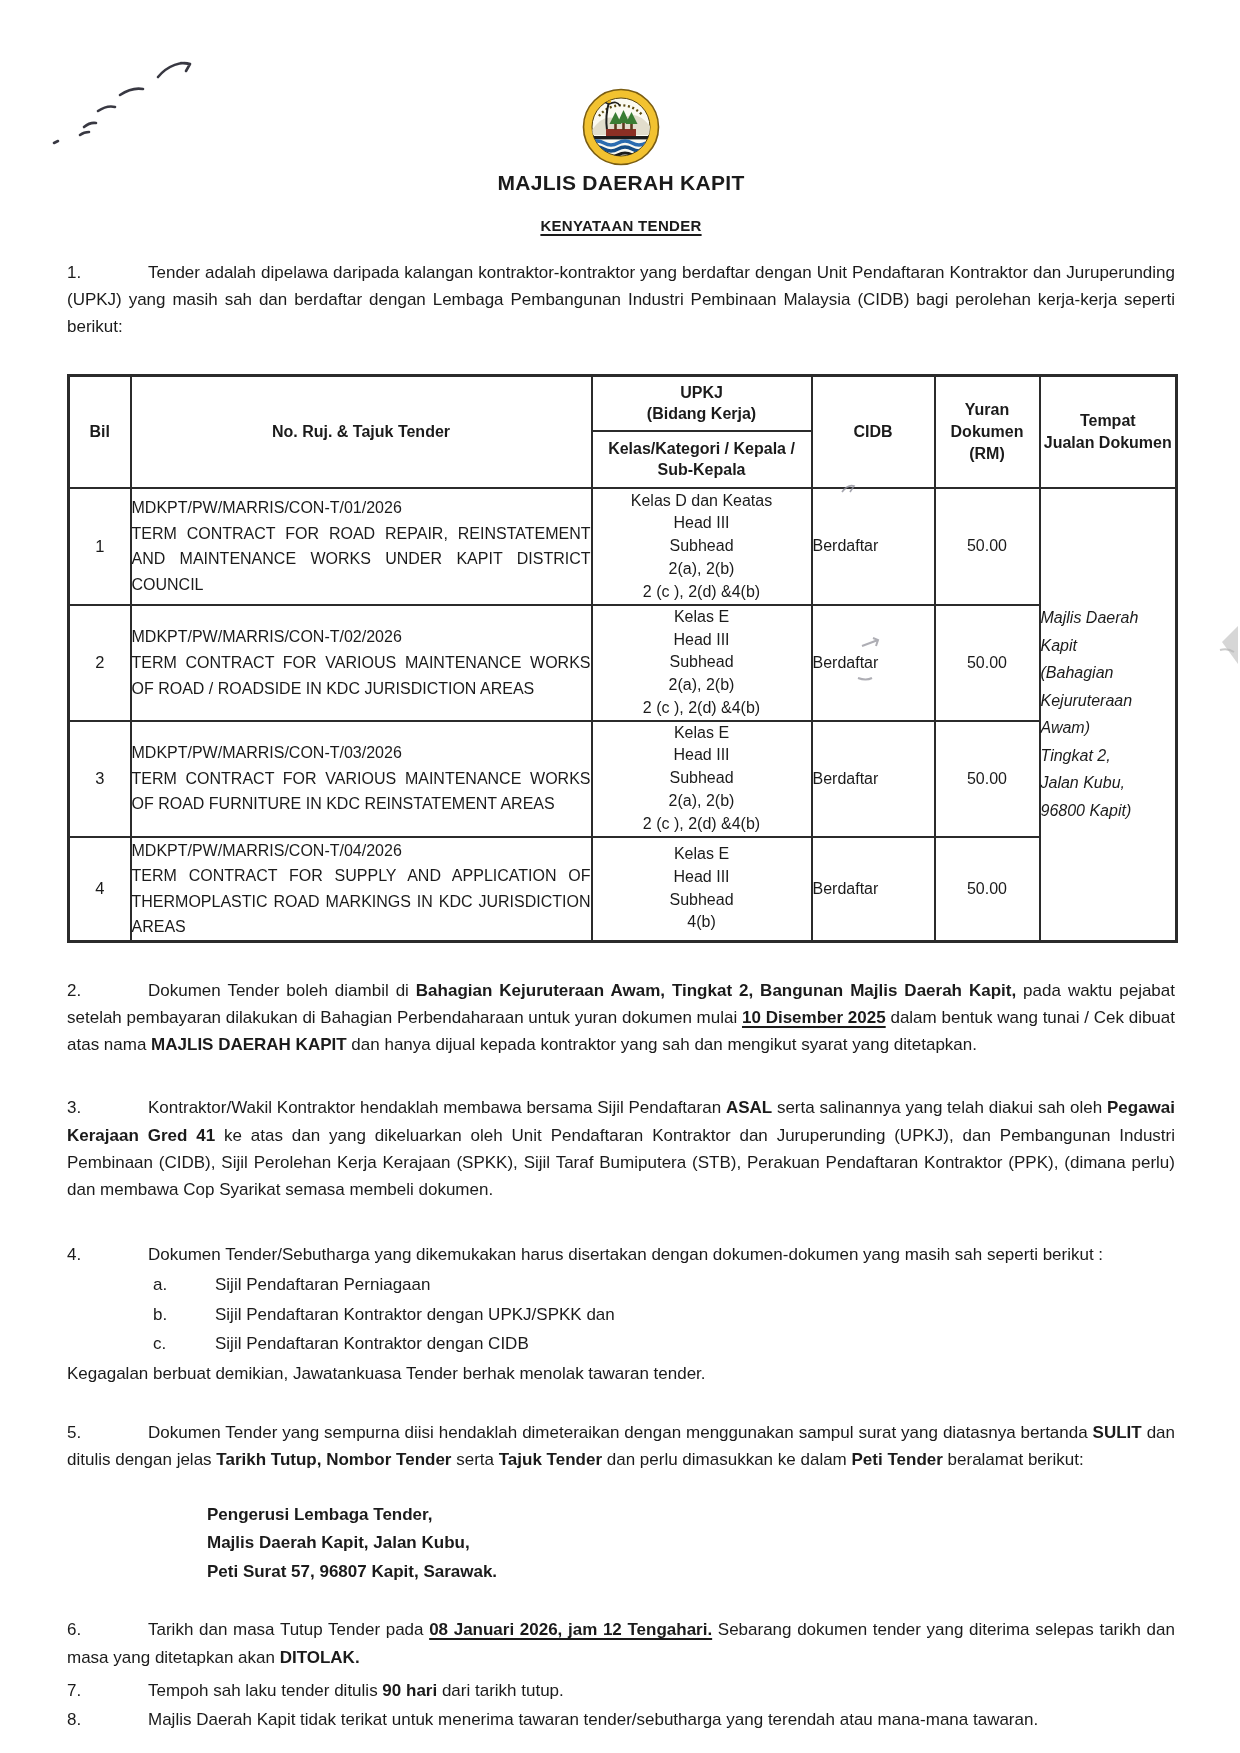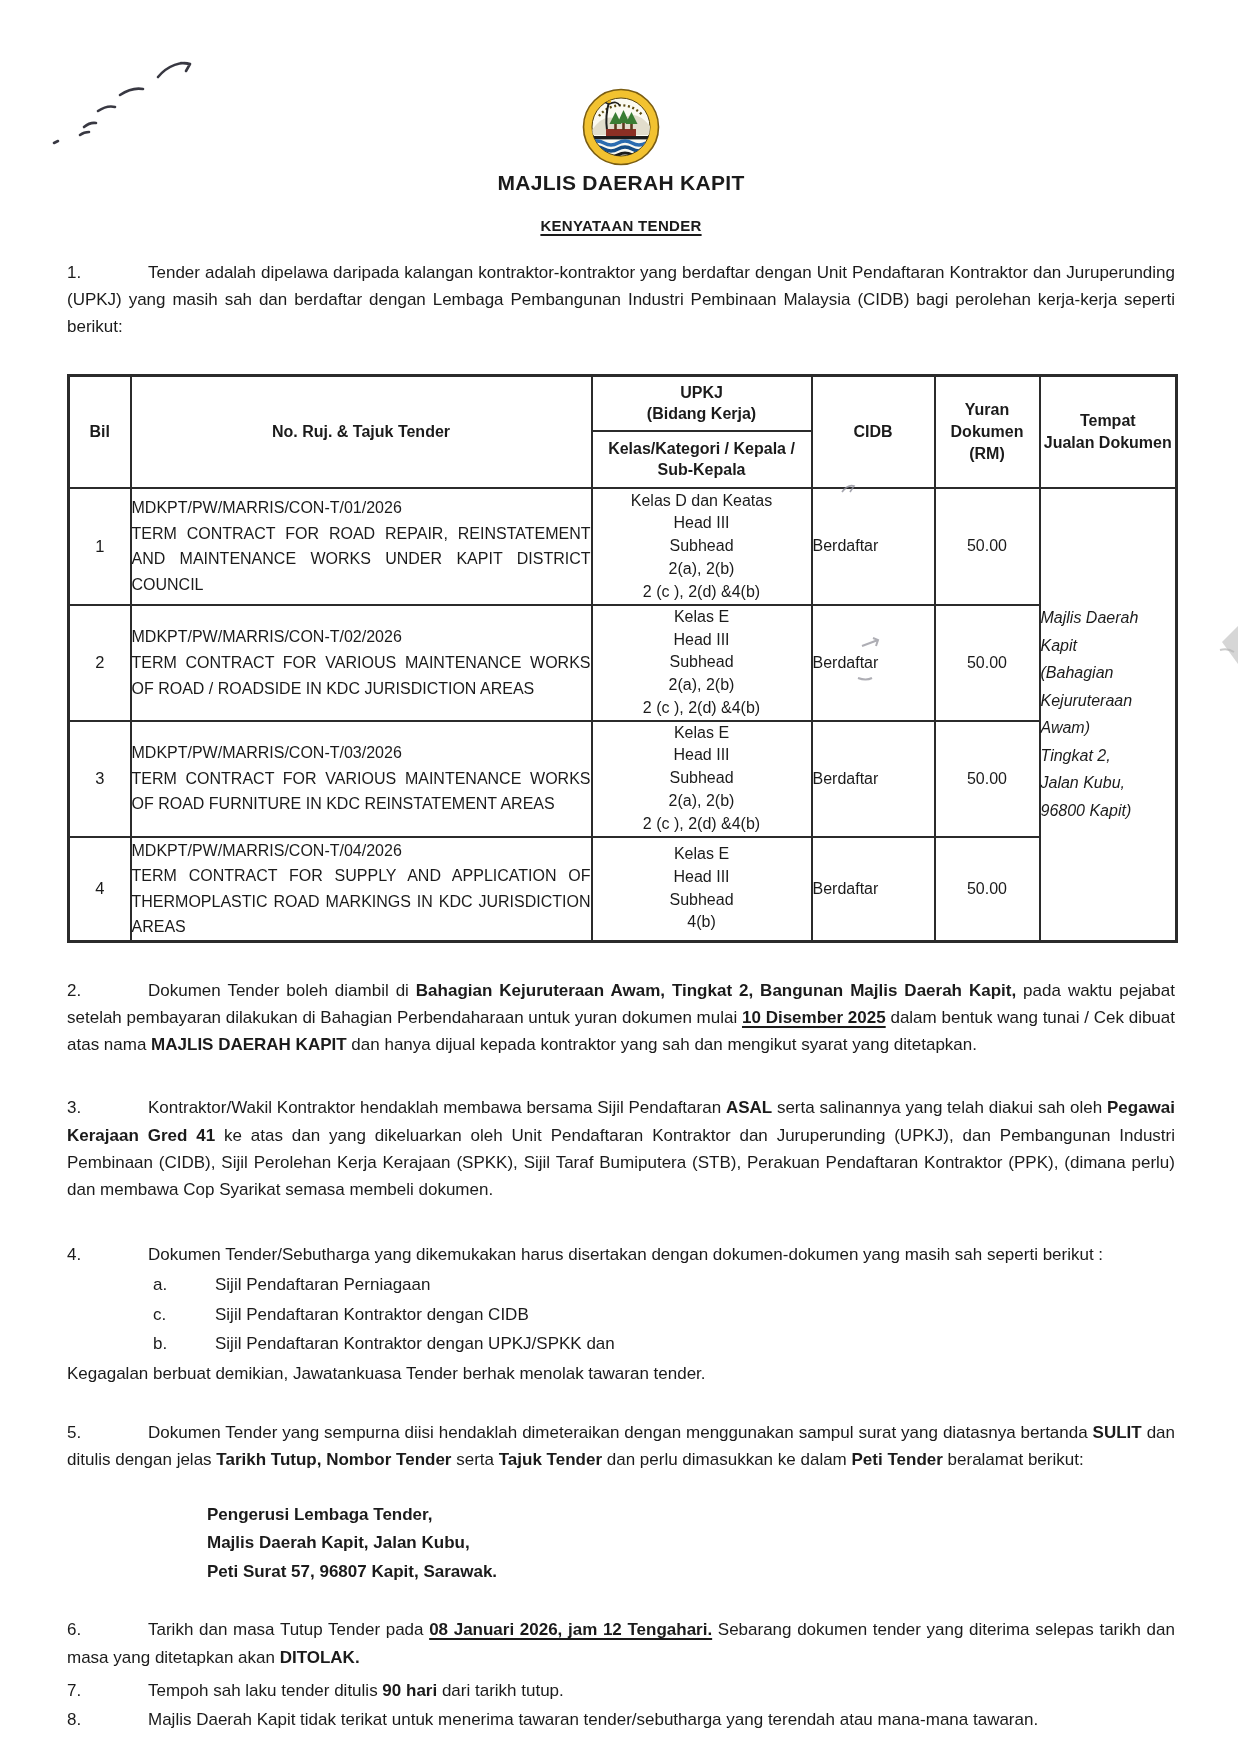--- a/index.html
+++ b/index.html
@@ -214,22 +214,22 @@
     </tbody>
   </table>
 
   <p class="para" id="p2"><span class="pnum">2.</span><span><span>Dokumen Tender boleh diambil di </span><span class="b">Bahagian Kejuruteraan Awam, Tingkat 2, Bangunan Majlis Daerah Kapit,</span><span> pada waktu pejabat setelah pembayaran dilakukan di Bahagian Perbendaharaan untuk yuran dokumen mulai </span><span class="b u">10 Disember 2025</span><span> dalam bentuk wang tunai / Cek dibuat atas nama </span><span class="b">MAJLIS DAERAH KAPIT</span><span> dan hanya dijual kepada kontraktor yang sah dan mengikut syarat yang ditetapkan.</span></span></p>
 
   <p class="para" id="p3"><span class="pnum">3.</span><span><span>Kontraktor/Wakil Kontraktor hendaklah membawa bersama Sijil Pendaftaran </span><span class="b">ASAL</span><span> serta salinannya yang telah diakui sah oleh </span><span class="b">Pegawai Kerajaan Gred 41</span><span> ke atas dan yang dikeluarkan oleh Unit Pendaftaran Kontraktor dan Juruperunding (UPKJ), dan Pembangunan Industri Pembinaan (CIDB), Sijil Perolehan Kerja Kerajaan (SPKK), Sijil Taraf Bumiputera (STB), Perakuan Pendaftaran Kontraktor (PPK), (dimana perlu) dan membawa Cop Syarikat semasa membeli dokumen.</span></span></p>
 
   <p class="para" id="p4"><span class="pnum">4.</span><span><span>Dokumen Tender/Sebutharga  yang dikemukakan harus disertakan dengan dokumen-dokumen yang masih sah seperti berikut :</span></span></p>
   <div class="list">
     <div><span class="lnum">a.</span><span>Sijil Pendaftaran Perniagaan</span></div>
+    <div><span class="lnum">b.</span><span>Sijil Pendaftaran Kontraktor dengan UPKJ/SPKK dan</span></div>
     <div><span class="lnum">c.</span><span>Sijil Pendaftaran Kontraktor dengan CIDB</span></div>
-    <div><span class="lnum">b.</span><span>Sijil Pendaftaran Kontraktor dengan UPKJ/SPKK dan</span></div>
   </div>
   <div class="plain-line">Kegagalan berbuat demikian, Jawatankuasa Tender berhak menolak tawaran tender.</div>
 
   <p class="para" id="p5"><span class="pnum">5.</span><span><span>Dokumen Tender yang sempurna diisi hendaklah dimeteraikan dengan menggunakan sampul surat yang diatasnya bertanda </span><span class="b">SULIT</span><span> dan ditulis dengan jelas </span><span class="b">Tarikh Tutup, Nombor Tender</span><span> serta </span><span class="b">Tajuk Tender</span><span> dan perlu dimasukkan ke dalam </span><span class="b">Peti Tender</span><span> beralamat berikut:</span></span></p>
 
   <div class="address">
     <div>Pengerusi Lembaga Tender,</div>
     <div>Majlis Daerah Kapit, Jalan Kubu,</div>
     <div>Peti Surat 57, 96807 Kapit, Sarawak.</div>
   </div>

